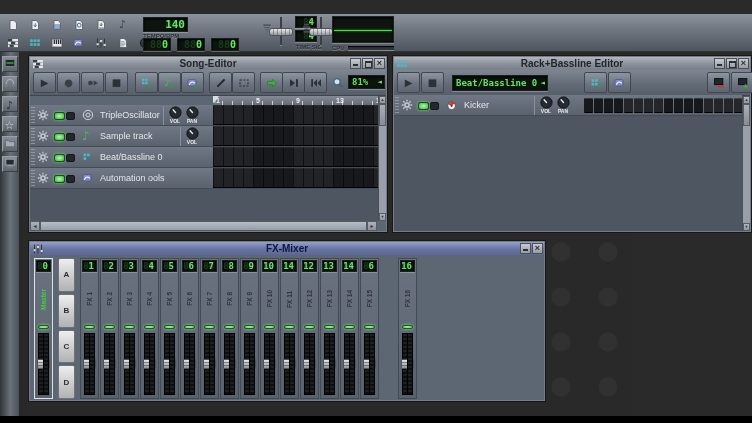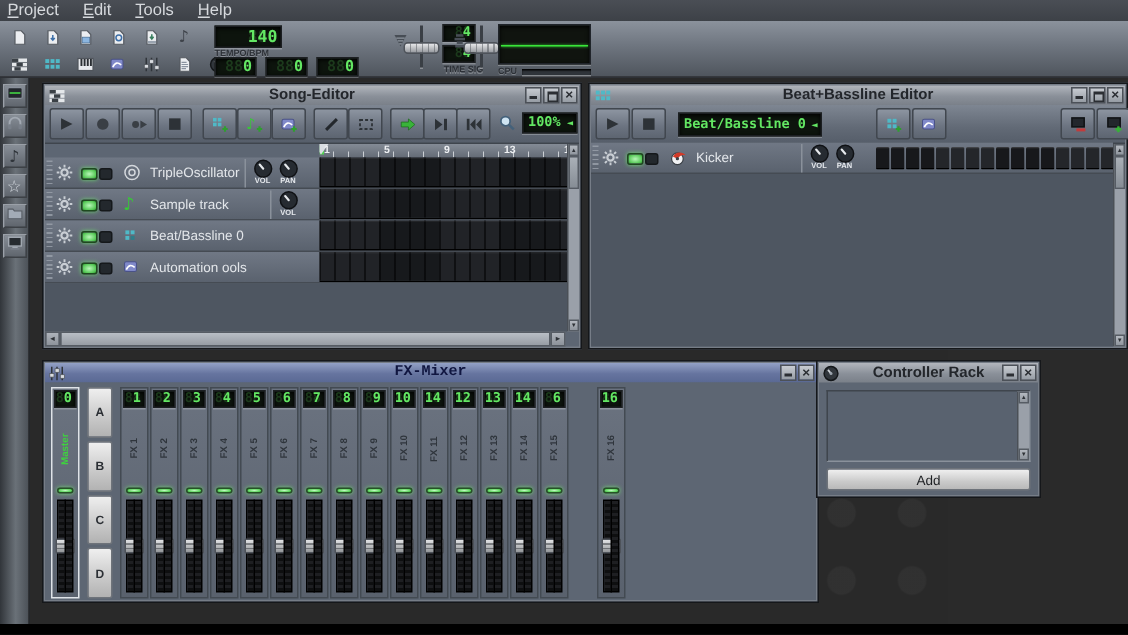--- a/index.html
+++ b/index.html
@@ -68,21 +68,21 @@
 
   
   .window { position:absolute; background:#5d6673; border:1px solid #15171a;
     box-shadow:inset 0 0 0 1px #767d87; }
   .titlebar { position:relative; height:13px; margin:1px; display:flex; align-items:center;
     background:linear-gradient(#b2b6bd,#8a9099 55%,#7a8089); }
   .titlebar.active { background:linear-gradient(#93a1c6,#66749f 55%,#5a6994); }
   .titlebar .ticon { margin-left:2px; display:flex; }
   .titlebar .ttext { position:absolute; left:0; right:0; text-align:center;
     font-size:10px; font-weight:bold; color:#23262b; line-height:13px; }
-  .titlebar.active .ttext { color:#101640;font-family:Liberation Mono, monospace; }
+  .titlebar.active .ttext { color:#101640; }
   .wbtns { position:absolute; right:1px; top:1px; display:flex; gap:1px; }
   .wbtn { width:11px; height:11px; background:linear-gradient(#c7cbd1,#969ca4);
     border:1px solid #4c5158; position:relative; }
   .wbtn.min::after { content:""; position:absolute; left:2px; bottom:2px; width:5px; height:2px; background:#2b2e33; }
   .wbtn.max::after { content:""; position:absolute; left:2px; top:2px; width:5px; height:4px; border:1px solid #2b2e33; border-top-width:2px; }
   .wbtn.close::after { content:"×"; position:absolute; left:0; right:0; top:-1px; text-align:center;
     font-size:9px; font-weight:bold; color:#2b2e33; }
 
   .ed-toolbar { position:absolute; left:1px; right:1px; top:14px; height:26px;
     background:linear-gradient(#7e8692,#626a76 60%,#565e6a); border-bottom:1px solid #3f454d; }
@@ -191,26 +191,20 @@
   .cr-list .vscroll2 { position:absolute; right:0; top:0; bottom:0; width:8px; background:#9aa0a9; border-left:1px solid #4b5057; }
   .cr-add { position:absolute; left:6px; right:6px; top:71px; height:15px;
     background:linear-gradient(#f0f0f0,#cbcbcb 60%,#b9b9b9); border:1px solid #6e737a; border-radius:2px;
     font-size:9px; color:#1d1f22; text-align:center; line-height:14px; }
 </style>
 </head>
 <body>
 
 <div class="app">
 
-  <div class="menubar" id="menubar">
-      <div class="menu-item"><u>P</u>roject</div>
-      <div class="menu-item"><u>E</u>dit</div>
-      <div class="menu-item"><u>T</u>ools</div>
-      <div class="menu-item"><u>H</u>elp</div>
-    </div>
 
   <div class="toolbar">
     <div id="tb-row1">
         <button class="tb-btn" style="left:2px; top:2px;">
           <svg viewBox="0 0 12 12" width="12" height="12">
             <path d="M3 1.5h4.2L9.5 4v6.5H3z" fill="#eceef1" stroke="#565b62" stroke-width=".8"></path>
           </svg>
         </button>
         <button class="tb-btn" style="left:24px; top:2px;">
           <svg viewBox="0 0 12 12" width="12" height="12">
@@ -407,21 +401,21 @@
           <span class="wbtn max"></span>
           <span class="wbtn close"></span>
         </span>
       </div>
       <div class="ed-toolbar" id="se-toolbar">
         <span id="se-zoom-icon" style="position:absolute; left:302px; top:5px;"><svg viewBox="0 0 12 12" width="12" height="12">
               <circle cx="5" cy="4.8" r="3.1" fill="#cfe4f2" stroke="#44617a" stroke-width="1.2"></circle>
               <path d="M7.4 7.2l3.1 3.1" stroke="#44617a" stroke-width="1.7"></path>
             </svg></span>
         <div class="lcd" data-ghost="" id="se-zoom-lcd" style="position:absolute; left:318px; top:5px; width:37px; height:14px; font-size:9px; line-height:12px; display:flex;">
-          <span class="val" style="flex:1; text-align:left; padding-left:3px;">100%</span>
+          <span class="val" style="flex:1; text-align:left; padding-left:3px;">81%</span>
           <span style="color:#63e763; font-size:7px; line-height:13px; padding-right:2px;">◄</span>
         </div>
       <button class="ed-btn" style="left:3px;">
             <span class="glyph" style="color:#2d3237;font-size:10px;">▶</span>
           </button>
           <button class="ed-btn" style="left:27px;">
             <span class="glyph" style="color:#3a3f45;font-size:10px;">●</span>
           </button>
           <button class="ed-btn" style="left:51px;">
             <svg viewBox="0 0 12 12" width="12" height="12">
@@ -636,21 +630,21 @@
               <g fill="#4fb9c7">
                 <rect x="1.2" y="2.4" width="2.6" height="2.6"></rect>
                 <rect x="4.7" y="2.4" width="2.6" height="2.6"></rect>
                 <rect x="8.2" y="2.4" width="2.6" height="2.6"></rect>
                 <rect x="1.2" y="6.2" width="2.6" height="2.6"></rect>
                 <rect x="4.7" y="6.2" width="2.6" height="2.6"></rect>
                 <rect x="8.2" y="6.2" width="2.6" height="2.6"></rect>
               </g>
             </svg>
           </span>
-        <span class="ttext">Beat+Bassline Editor</span>
+        <span class="ttext">Rack+Bassline Editor</span>
         <span class="wbtns">
           <span class="wbtn min"></span>
           <span class="wbtn max"></span>
           <span class="wbtn close"></span>
         </span>
       </div>
       <div class="ed-toolbar" id="bb-toolbar">
         <div class="lcd" id="bb-pattern-lcd" data-ghost="">
           <span class="val">Beat/Bassline 0</span>
           <span class="arr">◄</span>
@@ -949,38 +943,15 @@
               <span>FX 16</span>
             </div>
   <div class="ch-led"></div>
   <div class="fader">
               <span class="fhandle"></span>
             </div>
 </div>
         </div>
     </div>
 
-    <div class="window" id="controller-rack">
-      <div class="titlebar">
-        <span class="ticon" id="cr-ticon">
-            <svg viewBox="0 0 12 12" width="12" height="12">
-              <circle cx="6" cy="6" r="4.6" fill="#31363c" stroke="#14171a"></circle>
-              <path d="M6 6L4 3.6" stroke="#cfd3d8" stroke-width="1.2"></path>
-              <circle cx="6" cy="6" r="1" fill="#9aa2ac"></circle>
-            </svg>
-          </span>
-        <span class="ttext">Controller Rack</span>
-        <span class="wbtns">
-          <span class="wbtn min"></span>
-          <span class="wbtn close"></span>
-        </span>
-      </div>
-      <div class="cr-list">
-        <div class="vscroll2">
-          <span class="vs2-btn" style="top:0;">▲</span>
-          <span class="vs2-btn" style="bottom:0;">▼</span>
-        </div>
-      </div>
-      <div class="cr-add">Add</div>
-    </div>
 
   </div>
 </div>
 
 </body></html>

